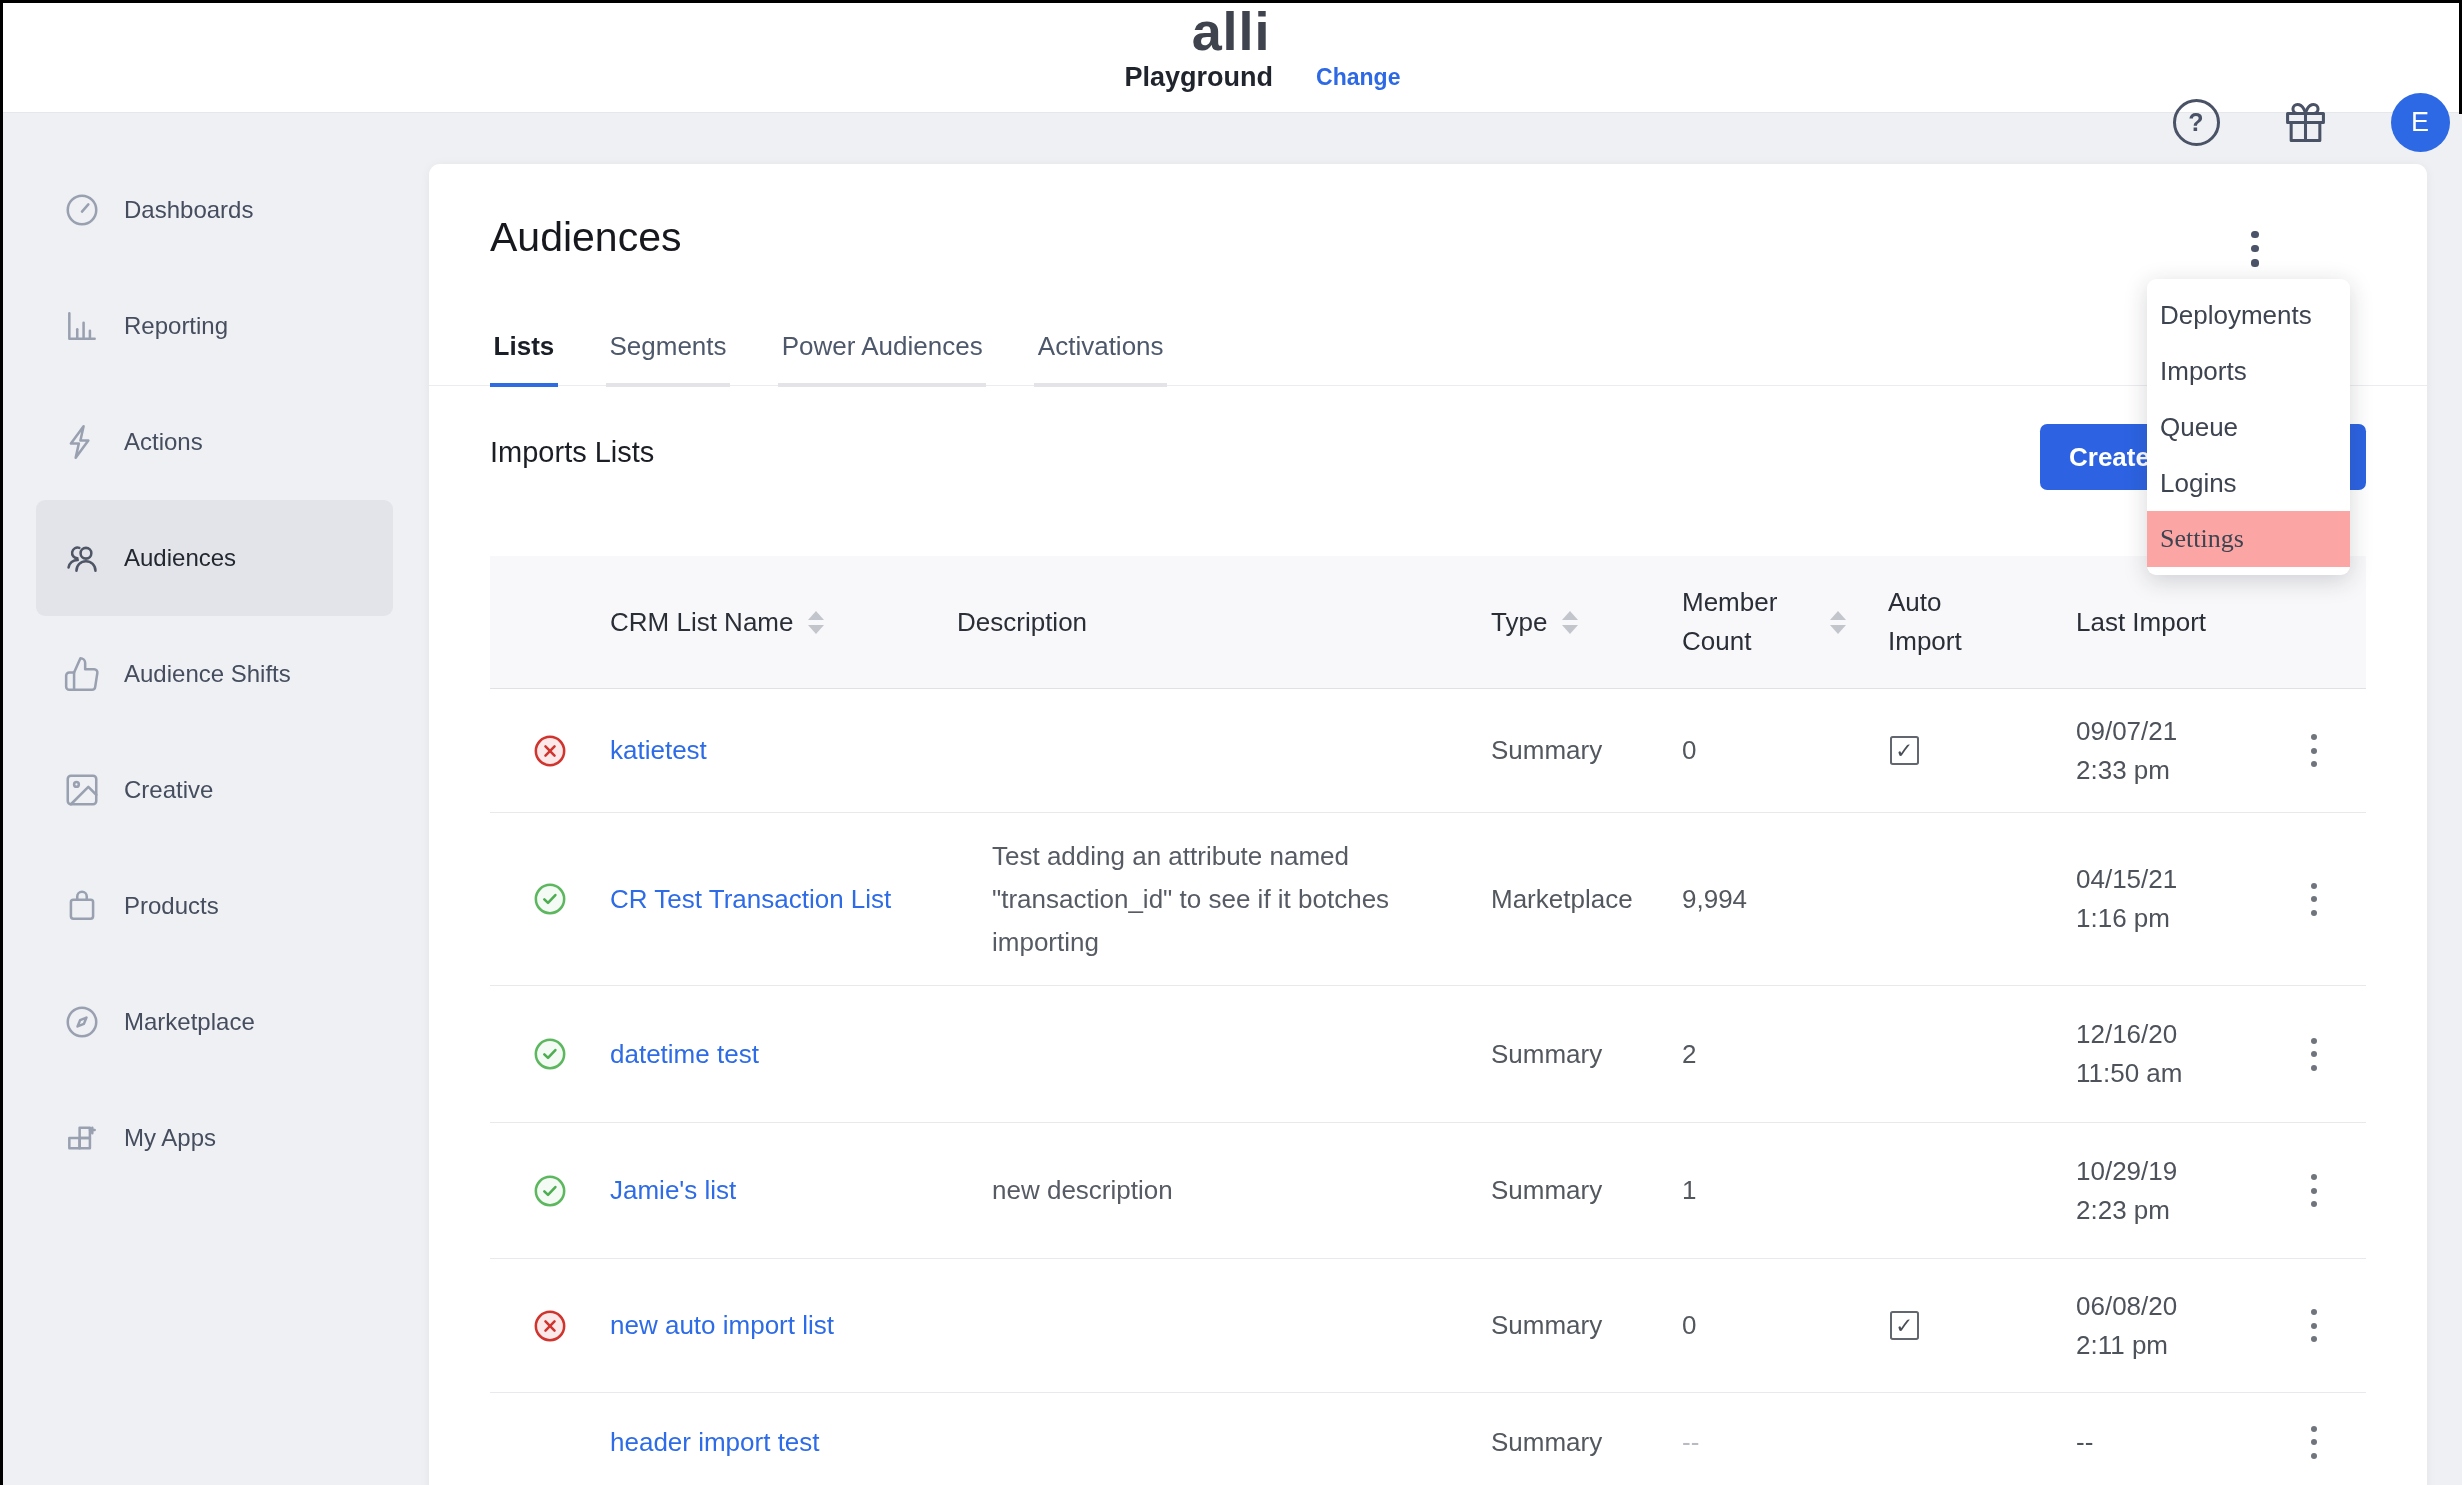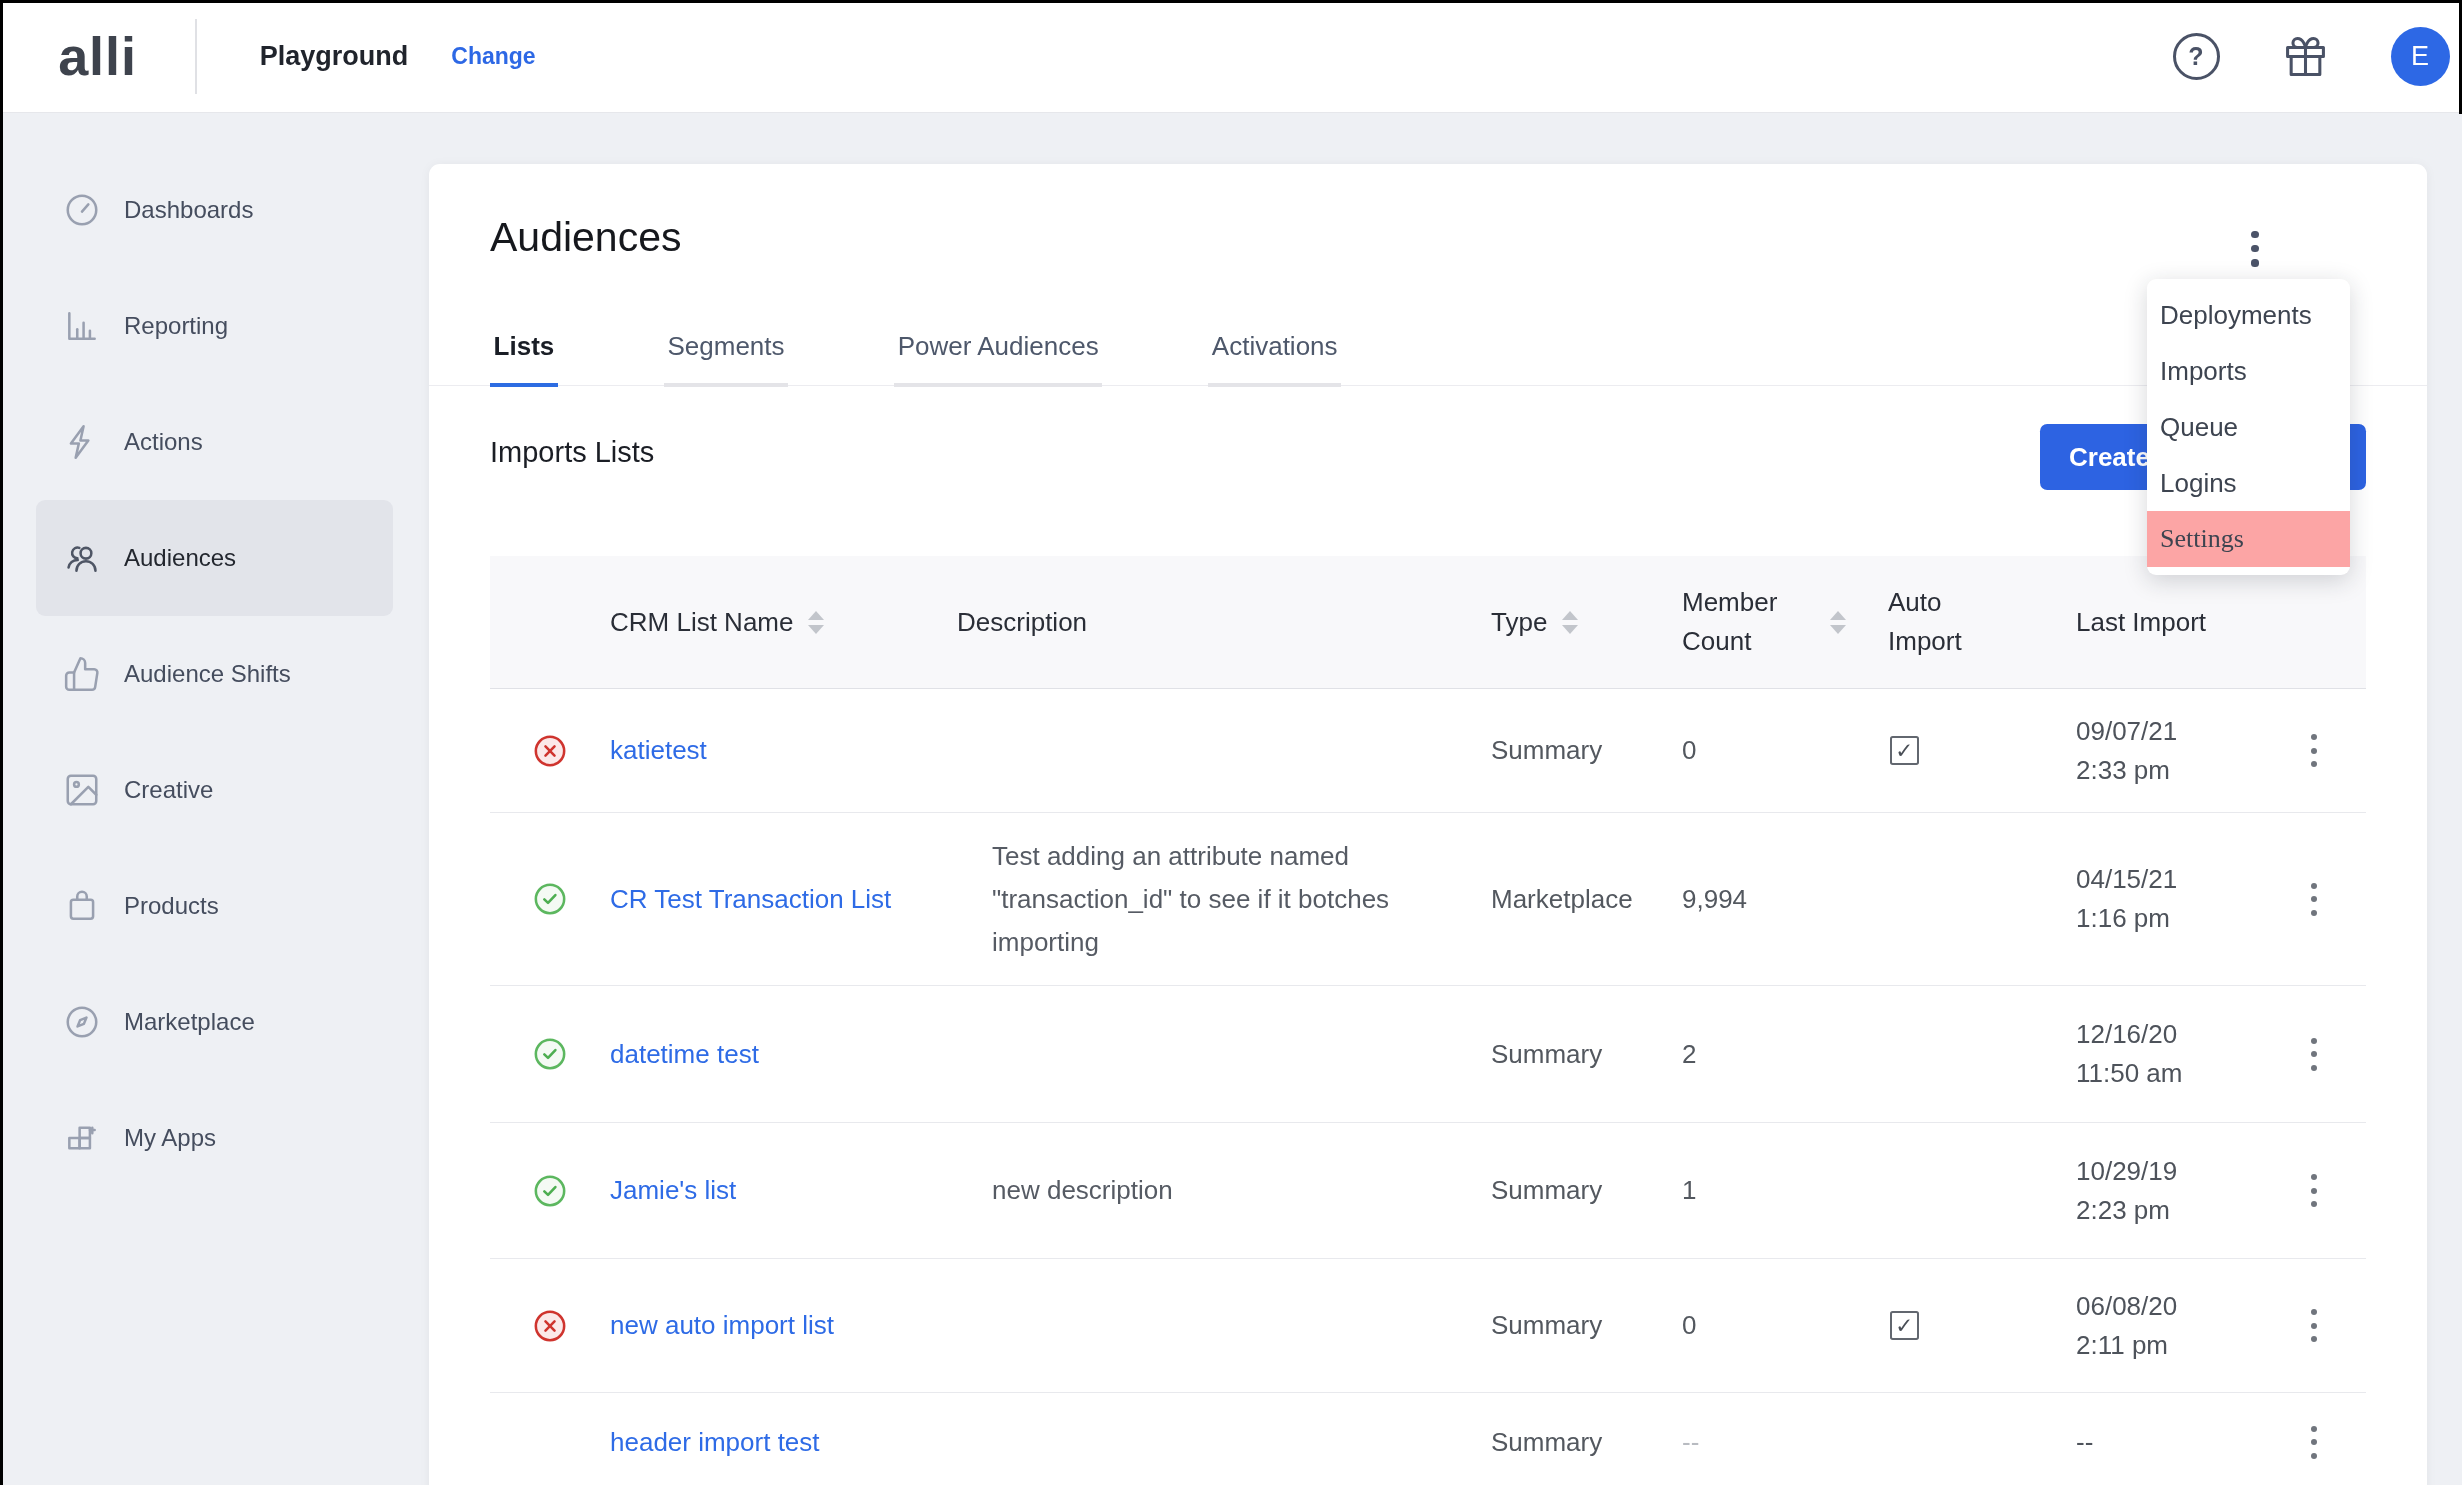--- a/index.html
+++ b/index.html
@@ -13,21 +13,21 @@
     background:#EEF0F4;
   }
   
   .edge-top{position:absolute;top:0;left:0;width:2462px;height:2.7px;background:#000;z-index:50;}
   .edge-left{position:absolute;top:0;left:0;width:2.7px;height:1485px;background:#000;z-index:50;}
   .edge-right{position:absolute;top:0;right:0;width:2.7px;height:114px;background:#000;z-index:50;}
 
   
   .topbar{
     position:absolute;top:0;left:0;width:2462px;height:112px;background:#FFFFFF;
-    border-bottom:1.8px solid #E6E7EB;display:flex;align-items:center;z-index:20;
+    border-bottom:1.8px solid #E6E7EB;display:flex;align-items:center;z-index:20;flex-direction:column;
   }
   .logo{
     width:195px;text-align:center;font-size:54px;font-weight:700;color:#3E434D;
     letter-spacing:0.9px;cursor:pointer;
   }
   .topbar-divider{width:1.8px;height:75px;background:#E0E1E5;}
   .workspace{display:flex;align-items:center;margin-left:63px;gap:43px;}
   .workspace-name{font-size:27px;font-weight:700;color:#20242C;}
   .change-link{font-size:23px;font-weight:700;color:#2D68E5;cursor:pointer;}
   .topbar-right{margin-left:auto;display:flex;align-items:center;gap:64px;padding-right:12.5px;}
@@ -59,21 +59,21 @@
   .card{
     position:absolute;left:429px;top:164px;width:1998px;height:1339px;
     background:#fff;border-radius:10.7px 10.7px 0 0;box-shadow:0 1.8px 10.7px rgba(30,35,48,.05);
     box-sizing:border-box;padding:0 61px;z-index:5;
   }
   .card-head{display:flex;align-items:flex-start;justify-content:space-between;padding-top:47px;}
   .page-title{font-size:41px;line-height:52px;font-weight:500;color:#16181D;margin:0;}
   .kebab{display:flex;flex-direction:column;gap:7.2px;padding:9px 12.5px;cursor:pointer;margin-top:10.7px;margin-right:95px;}
   .kebab i{width:7.2px;height:7.2px;border-radius:50%;background:#4B5368;}
 
-  .tabs{display:flex;gap:106px;margin:55px -61px 0 -61px;padding:0 61px;border-bottom:1.8px solid #ECECF0;}
+  .tabs{display:flex;gap:48px;margin:55px -61px 0 -61px;padding:0 61px;border-bottom:1.8px solid #ECECF0;}
   .tab{
     font-size:26px;color:#4E586B;padding:0 3.6px 21.5px 3.6px;cursor:pointer;
     border-bottom:4.5px solid #E4E4E8;margin-bottom:-1.8px;
   }
   .tab.active{color:#1A1E26;font-weight:700;border-bottom-color:#2D6CE2;}
 
   .toolbar{display:flex;align-items:flex-start;justify-content:space-between;margin-top:38px;}
   .section-title{font-size:29px;font-weight:500;color:#1B1E25;margin:11.6px 0 0 0;}
   .create-btn{
     position:relative;width:326px;height:66px;background:#2D63E2;border:none;border-radius:7.2px;

